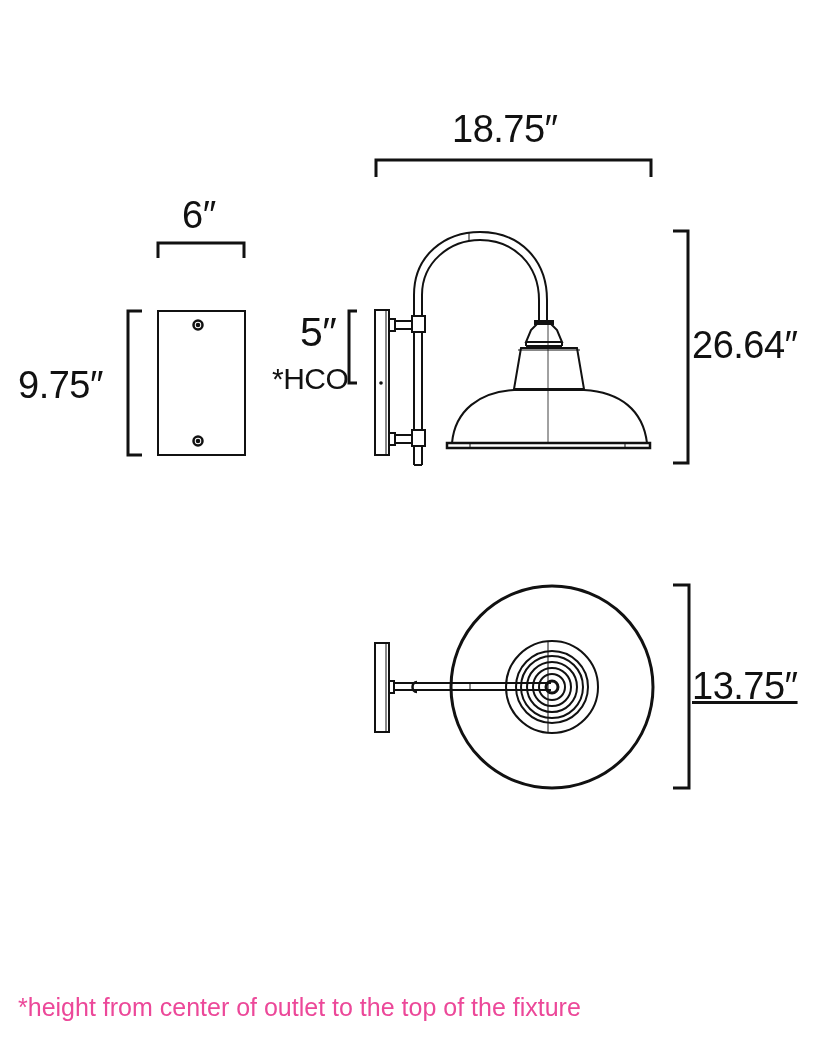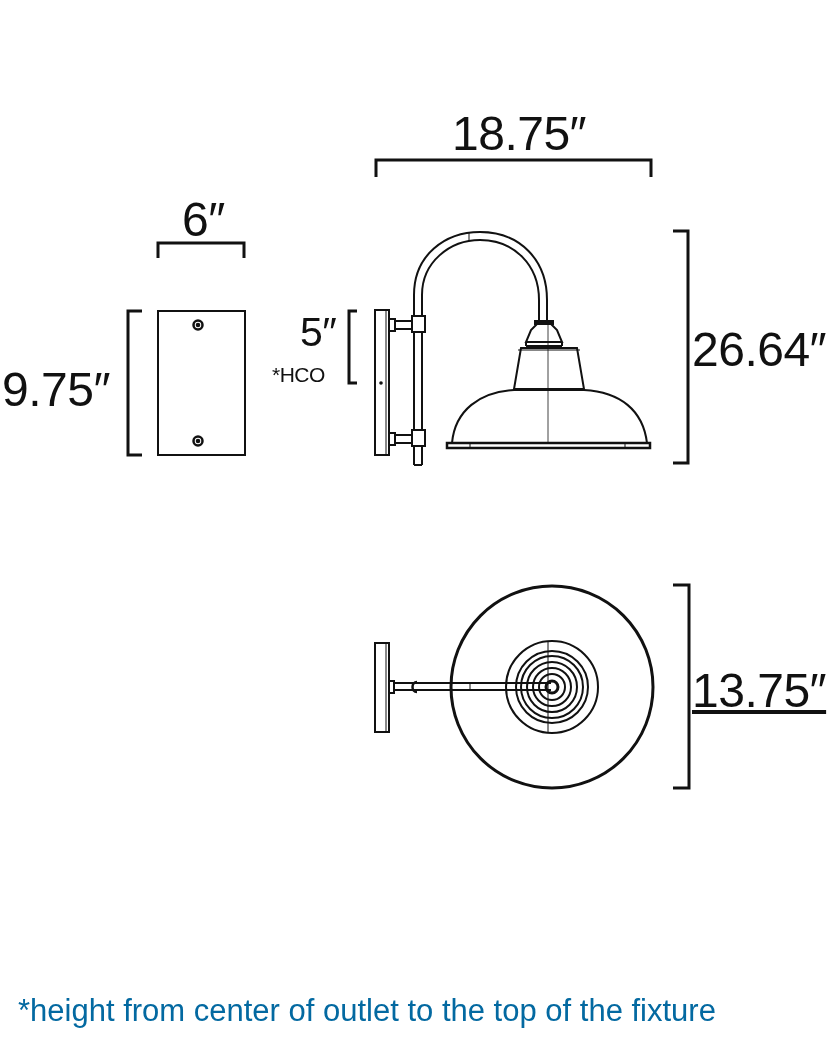--- a/index.html
+++ b/index.html
@@ -1,25 +1,25 @@
 <!DOCTYPE html>
 <html><head>
 <meta charset="utf-8">
 <style>
   html, body { margin: 0; padding: 0; background: #ffffff; }
   body { width: 834px; height: 1042px; position: relative; overflow: hidden;
          font-family: "Liberation Sans", "DejaVu Sans", sans-serif; color: #111; }
   svg.drawing { position: absolute; left: 0; top: 0; }
   .dim-label { position: absolute; font-family: "Liberation Sans", "DejaVu Sans", sans-serif;
                color: #111; line-height: 1; white-space: nowrap; letter-spacing: -0.5px; }
-  .big { font-size: 48px; }
+  .big { font-size: 38px; }
   .mid { font-size: 41px; }
-  .small { font-size: 21px; }
-  .foot { position: absolute; left: 18px; top: 995px; font-size: 31px; line-height: 1;
-          color: #0369a1; white-space: nowrap; }
+  .small { font-size: 30px; }
+  .foot { position: absolute; left: 18px; top: 995px; font-size: 25px; line-height: 1;
+          color: #ec4899; white-space: nowrap; }
 </style>
 </head>
 <body>
 
 <svg class="drawing" width="834" height="1042" viewBox="0 0 834 1042" xmlns="http://www.w3.org/2000/svg">
   <g fill="none" stroke="#111" stroke-width="2">
 
     <g>
       <path d="M158,258 L158,243 L244,243 L244,258" stroke-width="3"></path>
       <path d="M142,311 L128,311 L128,455 L142,455" stroke-width="3"></path>
@@ -90,20 +90,20 @@
       <circle cx="552" cy="687" r="25"></circle>
       <circle cx="552" cy="687" r="19"></circle>
       <circle cx="552" cy="687" r="13"></circle>
       <circle cx="552" cy="687" r="6" stroke-width="3"></circle>
       <line x1="548" y1="641" x2="548" y2="733" stroke-width="1"></line>
     </g>
   </g>
 </svg>
 
 <div class="dim-label big" style="left:182px; top:196px;">6″</div>
-<div class="dim-label big" style="left:2px; top:366px;">9.75″</div>
+<div class="dim-label big" style="left:18px; top:366px;">9.75″</div>
 <div class="dim-label big" style="left:452px; top:110px;">18.75″</div>
 <div class="dim-label big" style="left:692px; top:326px;">26.64″</div>
 <div class="dim-label mid" style="left:300px; top:312px;">5″</div>
 <div class="dim-label small" style="left:272px; top:364px;">*HCO</div>
 <div class="dim-label big" style="left:692px; top:667px;text-decoration:underline;">13.75″</div>
 
 <div class="foot">*height from center of outlet to the top of the fixture</div>
 
 </body></html>

